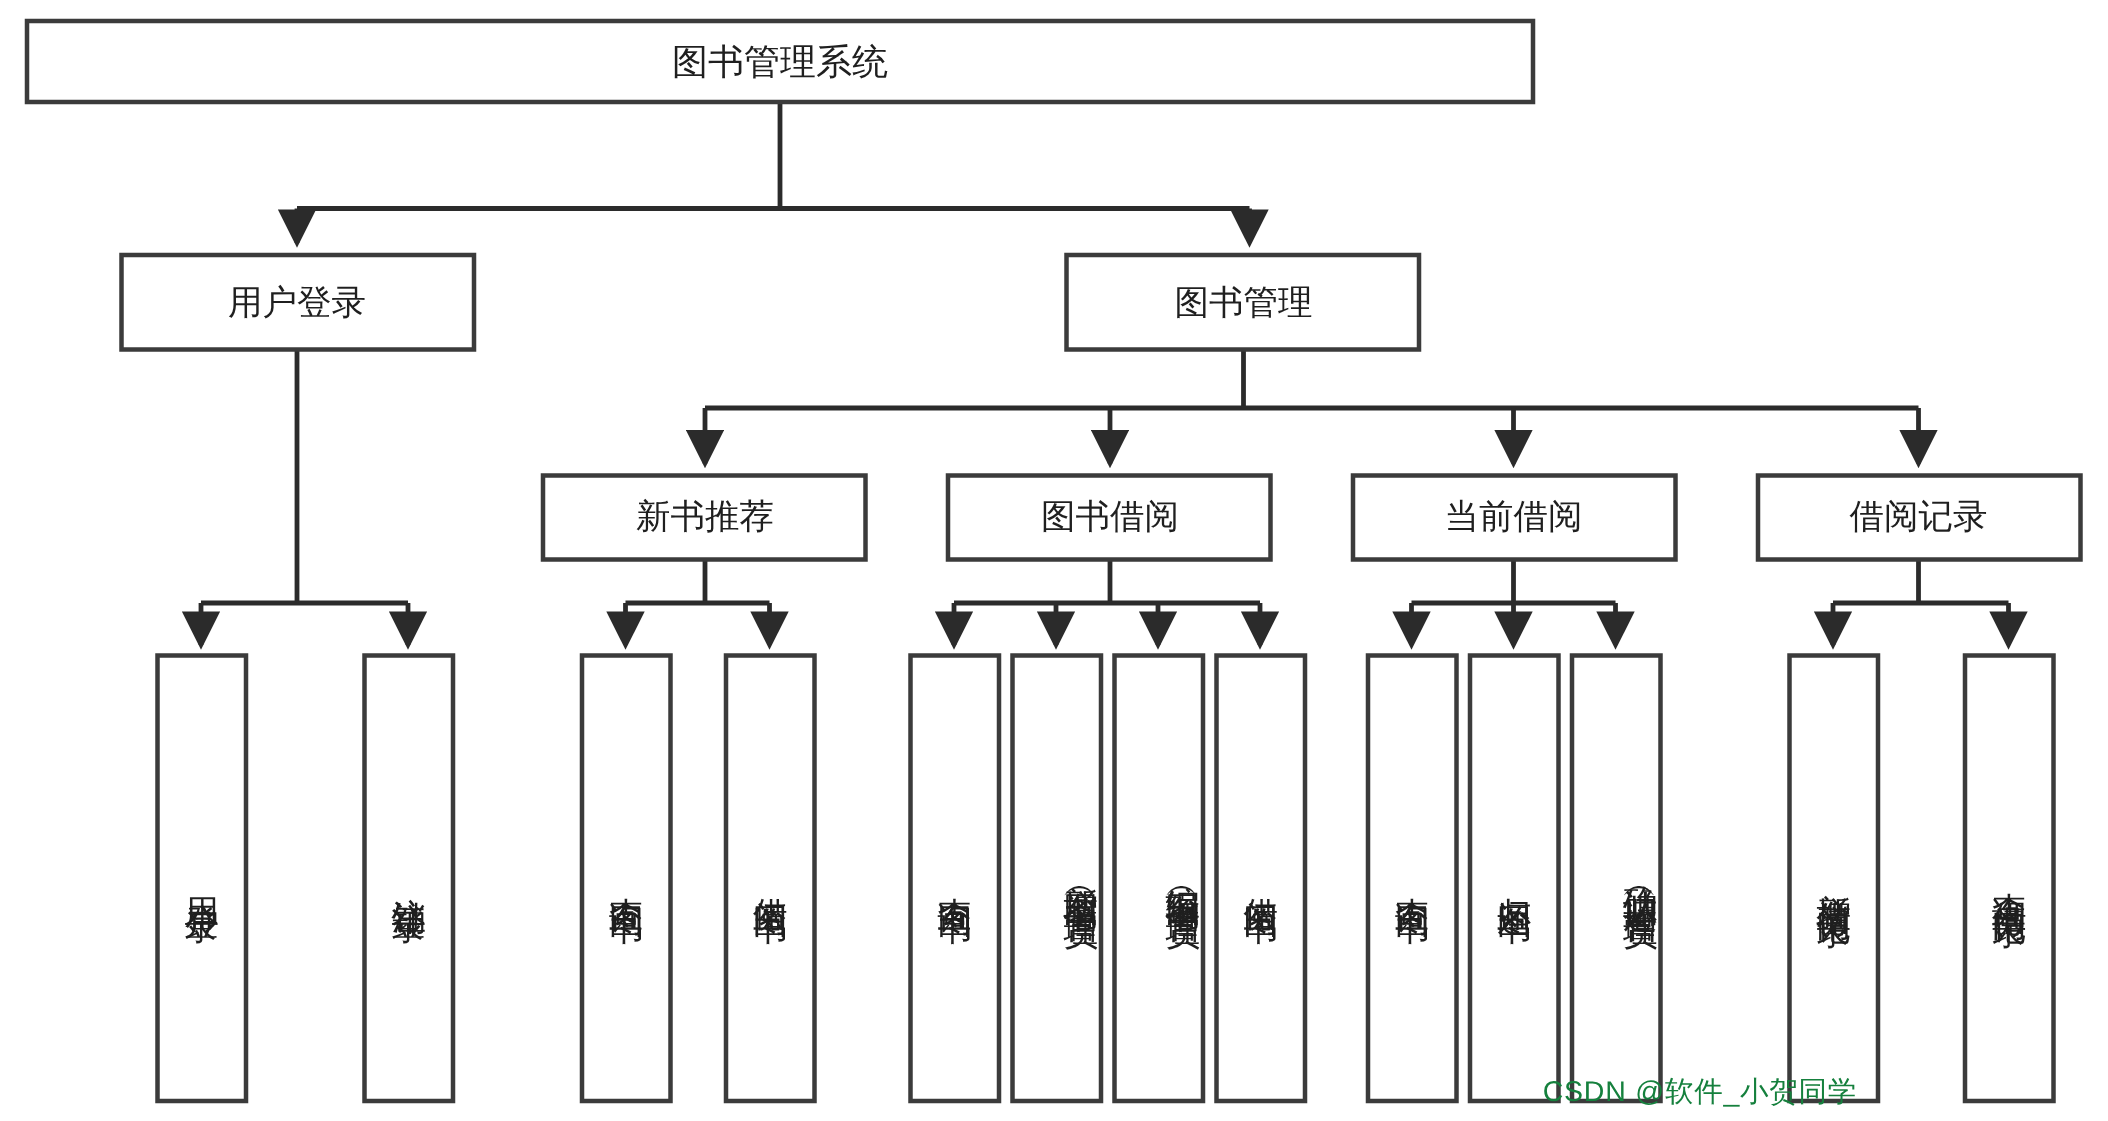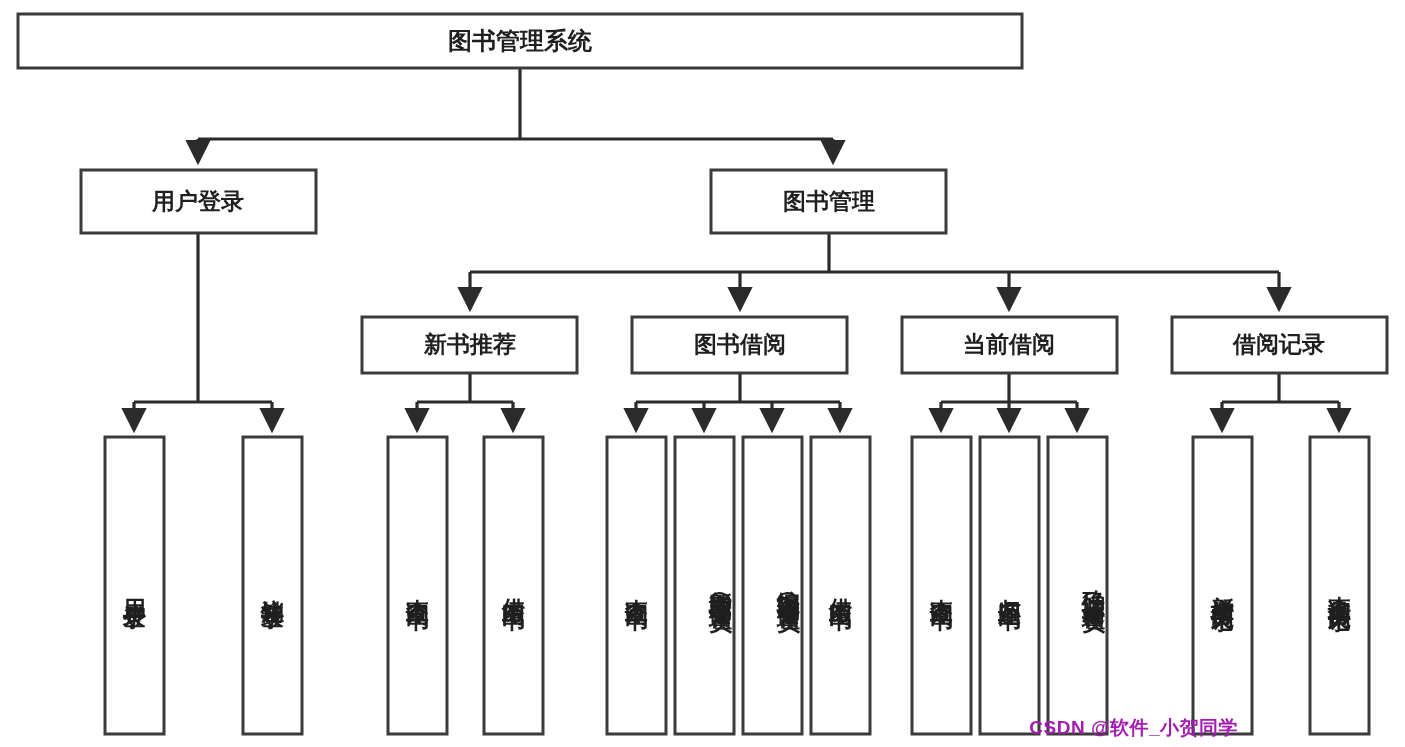--- a/index.html
+++ b/index.html
@@ -12,21 +12,20 @@
     height: 747px;
     font-family: "Liberation Sans", "DejaVu Sans", sans-serif;
     overflow: hidden;
     position: relative;
   }
   #diagram-root {
     position: absolute;
     left: 0; top: 0;
     width: 1246px;
     height: 747px;
-    font-weight: bold;
   }
   svg.flow {
     display: block;
     width: 1405px;
     height: 747px;
   }
   .node-box {
     fill: #ffffff;
     stroke: #3b3b3b;
     stroke-width: 3;
@@ -68,21 +67,21 @@
     text-align: center;
     pointer-events: none;
     user-select: none;
   }
   .watermark {
     position: absolute;
     right: 8px;
     bottom: 6px;
     font-family: "Liberation Sans", "DejaVu Sans", sans-serif;
     font-size: 19px;
-    color: #a21caf;
+    color: #15803d;
     letter-spacing: 0.5px;
     white-space: nowrap;
   }
 </style>
 </head>
 <body>
 
 <div id="diagram-root">
 
   <svg class="flow" viewBox="0 0 1405 747">

